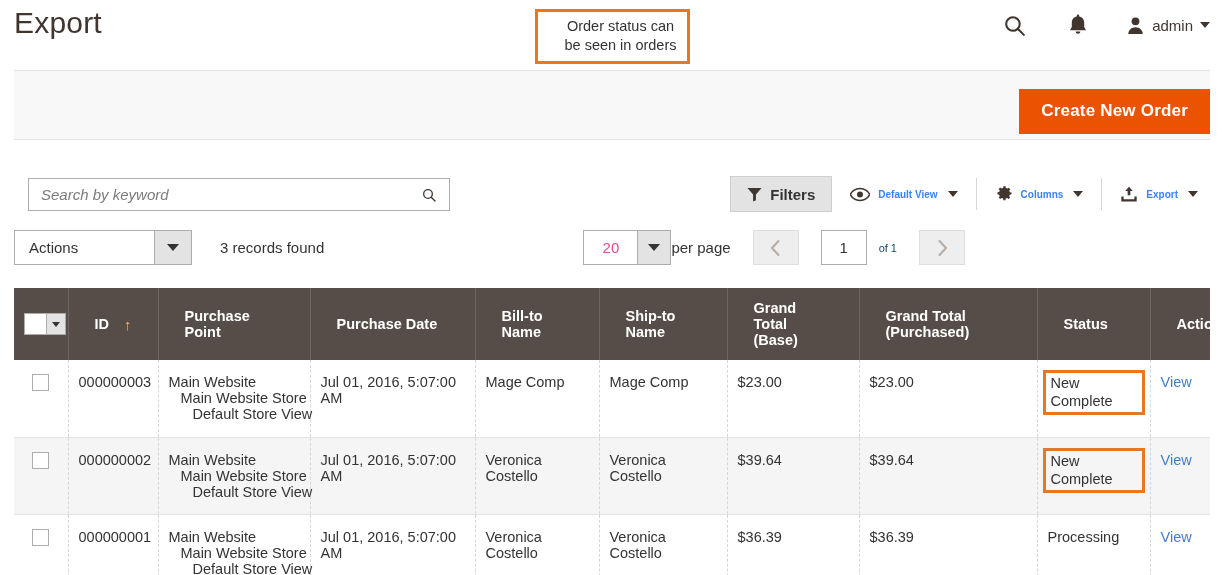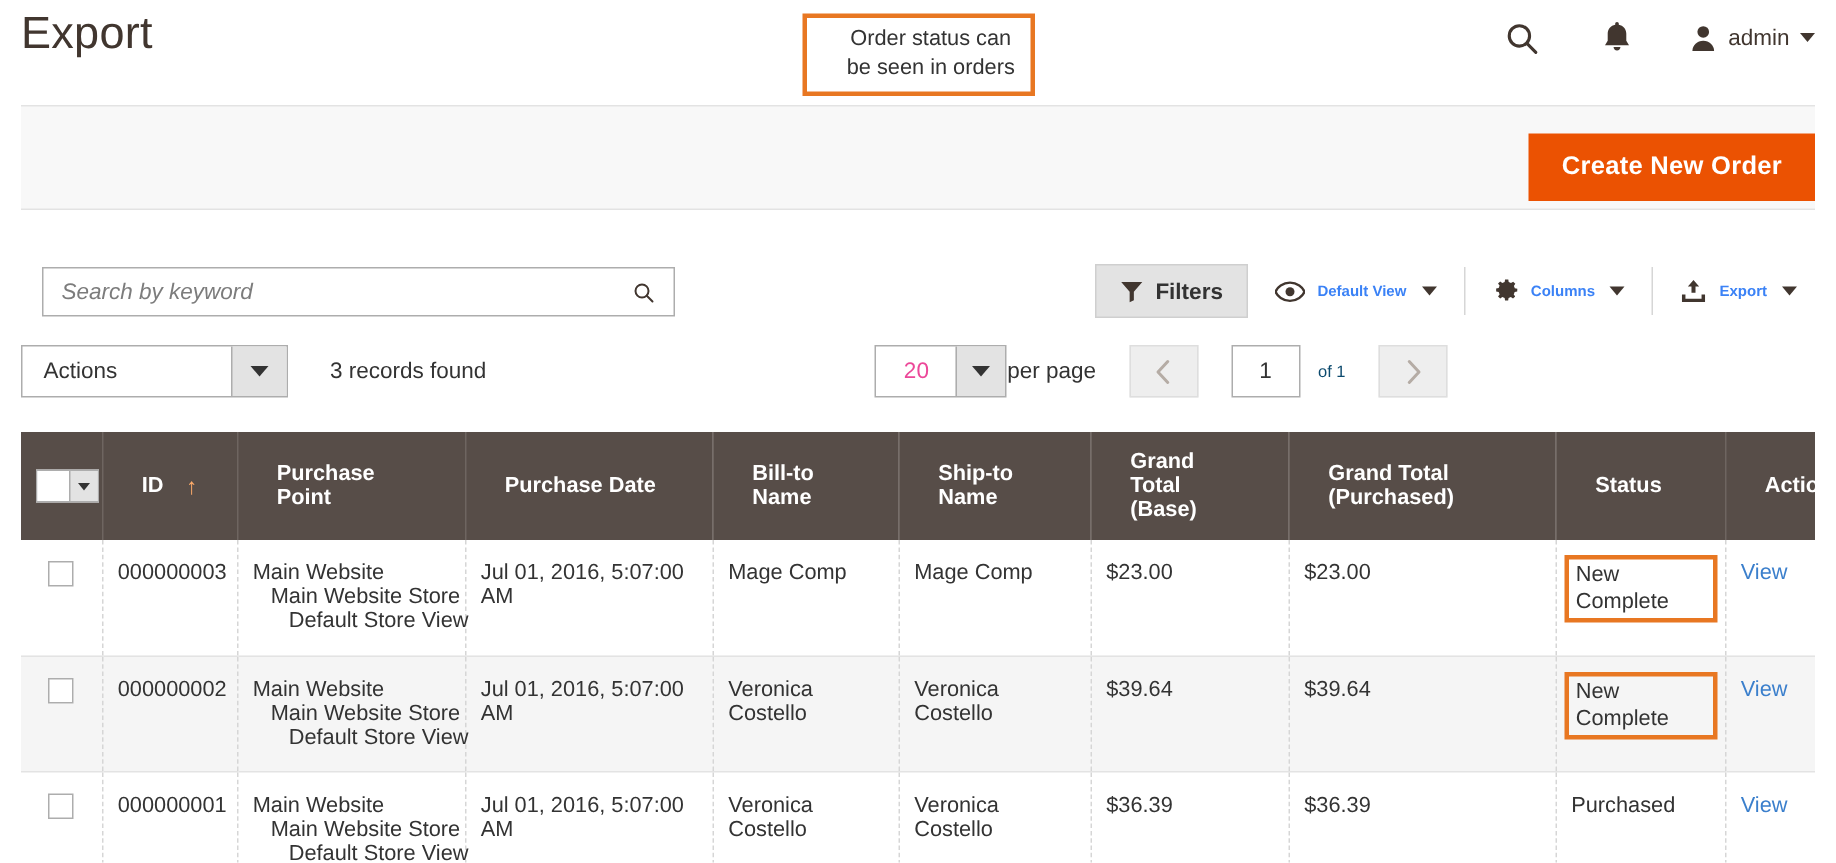--- a/index.html
+++ b/index.html
@@ -639,21 +639,21 @@
           <span class="pp-line pp-l1">Main Website</span>
           <span class="pp-line pp-l2">Main Website Store</span>
           <span class="pp-line pp-l3">Default Store View</span>
         </td>
         <td>Jul 01, 2016, 5:07:00 AM</td>
         <td>Veronica Costello</td>
         <td>Veronica Costello</td>
         <td>$36.39</td>
         <td>$36.39</td>
         <td>
-          <span class="status-plain">Purchased</span>
+          <span class="status-plain">Processing</span>
         </td>
         <td>
           <span class="view-link">View</span>
         </td>
       </tr>
     </tbody>
   </table>
 </div>
 
 </body></html>

